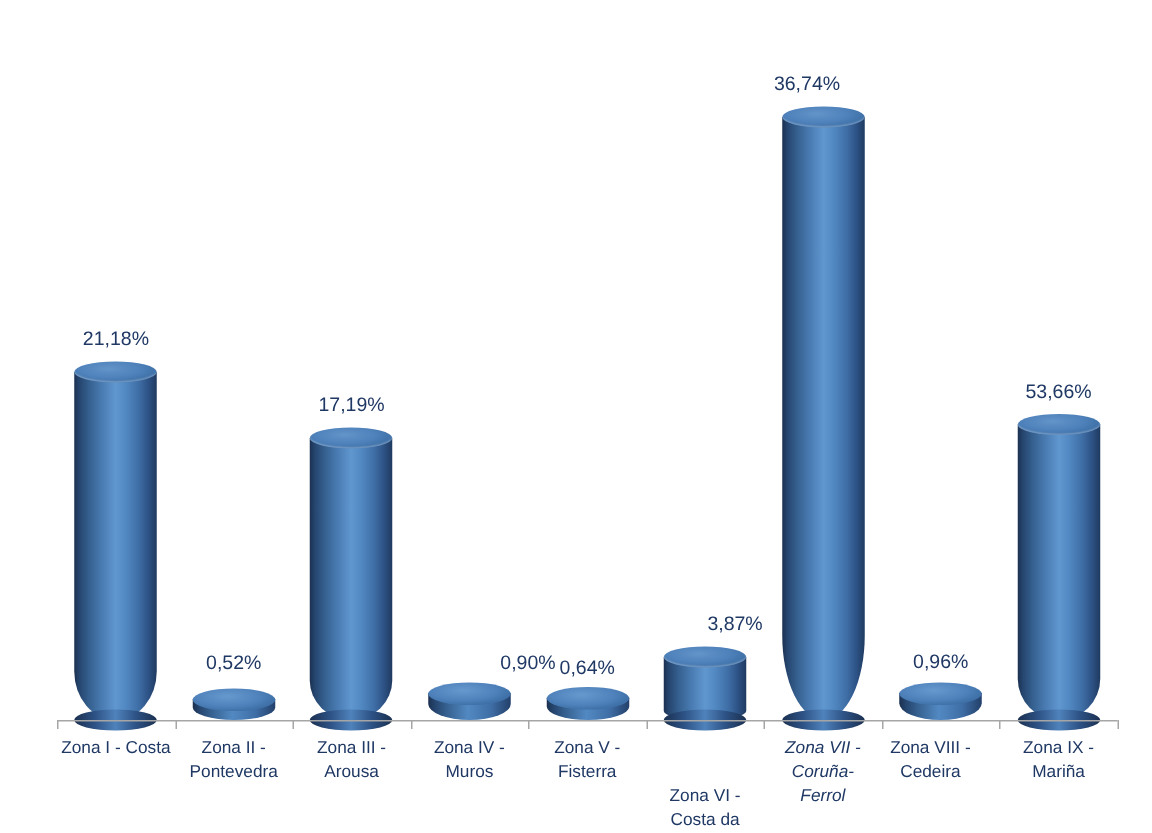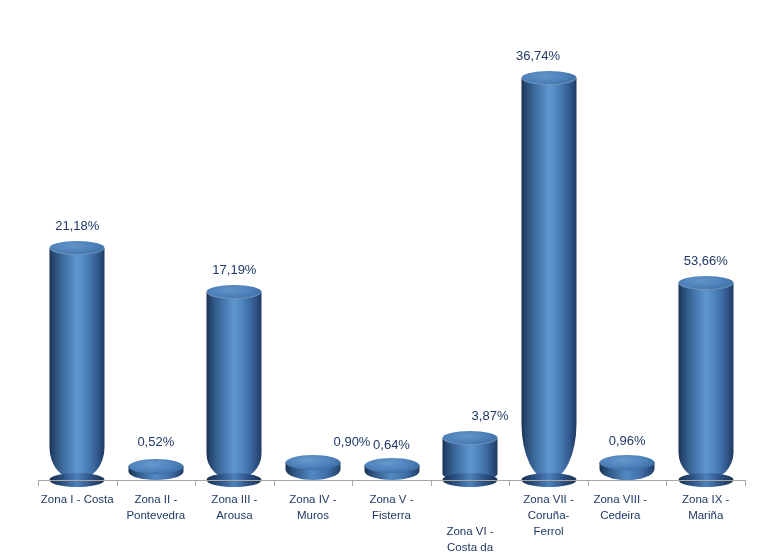--- a/index.html
+++ b/index.html
@@ -249,21 +249,21 @@
       </div>
       <div class="cat-label" style="left: 352.222px; width: 78.5556px;">
         <div>Zona V -</div>
         <div>Fisterra</div>
       </div>
       <div class="cat-label" style="left: 430.778px; width: 78.5556px; margin-top: 32px;">
         <div>Zona VI -</div>
         <div>Costa da</div>
         <div>Morte</div>
       </div>
-      <div class="cat-label" style="left: 509.333px; width: 78.5556px;">
+      <div class="cat-label" style="left: 509.333px; width: 78.5556px; font-style: italic;">
         <div>Zona VII -</div>
         <div>Coruña-</div>
         <div>Ferrol</div>
       </div>
       <div class="cat-label" style="left: 581px; width: 78.5556px;">
         <div>Zona VIII -</div>
         <div>Cedeira</div>
       </div>
       <div class="cat-label" style="left: 666.444px; width: 78.5556px;">
         <div>Zona IX -</div>

